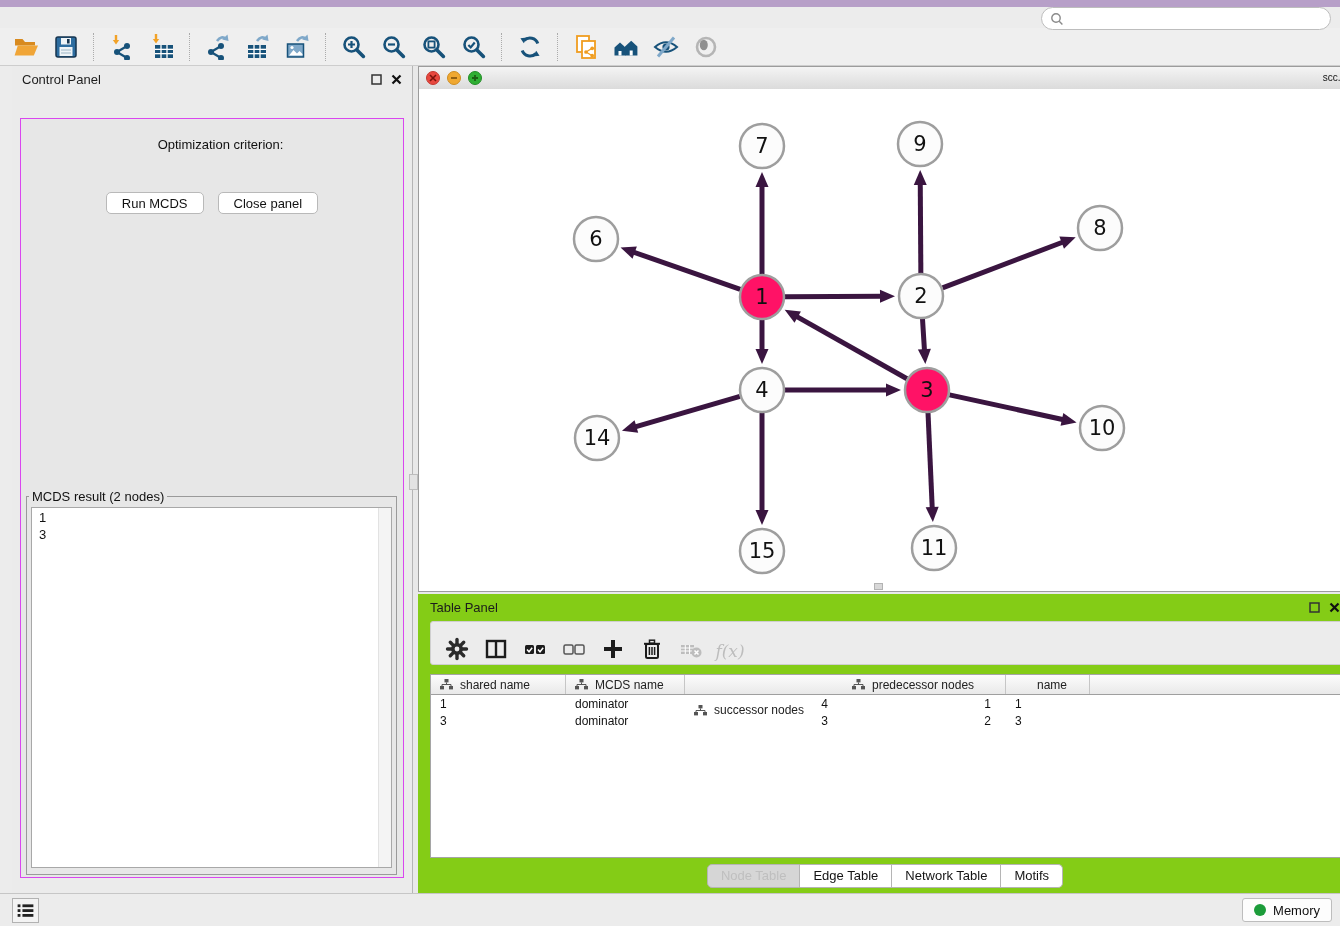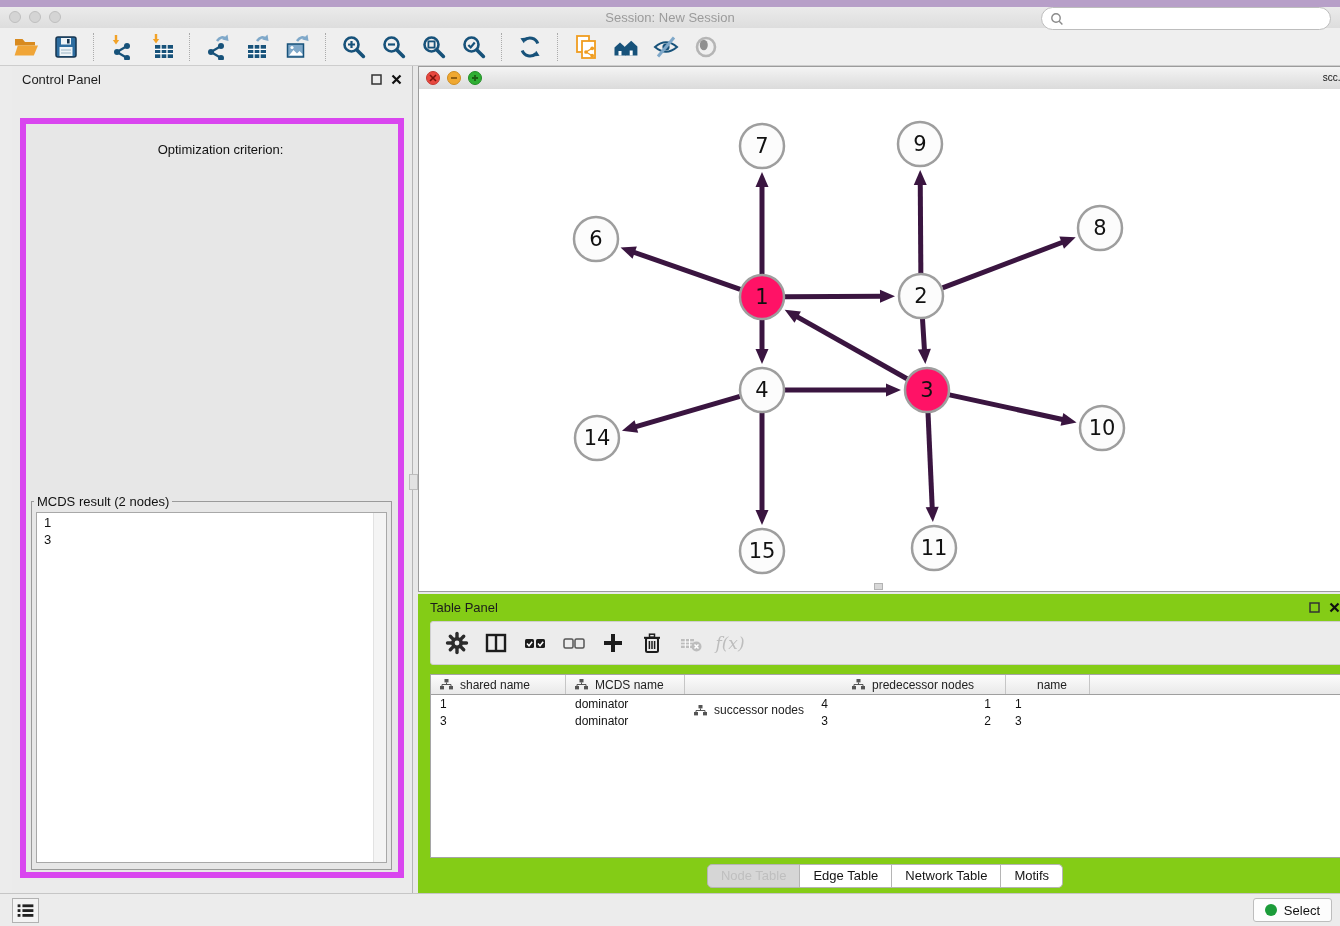--- a/index.html
+++ b/index.html
@@ -32,21 +32,21 @@
   .control-panel{position:absolute;left:0;top:0;width:401px;height:827px;background:#ebebeb;
                  border-right:1px solid #b5b5b5;box-sizing:border-box;}
   .panel-title{position:absolute;left:10px;top:6px;font-size:13px;color:#1c1c1c;}
   .panel-icons{position:absolute;right:10px;top:8px;display:flex;gap:9px;align-items:center;}
   .cp-tabs{position:absolute;top:31px;left:0;right:0;display:flex;justify-content:center;}
   .tab{font-size:13px;line-height:16px;padding:3px 13px;background:#fff;border:1px solid #b5b5b5;
        border-left:none;color:#141414;cursor:default;}
   .tab:first-child{border-left:1px solid #b5b5b5;border-radius:5px 0 0 5px;}
   .tab:last-child{border-radius:0 5px 5px 0;}
   .tab.active{background:#e6e6e6;color:#c9c9c9;}
-  .cp-content{position:absolute;left:8px;right:8px;top:52px;bottom:15px;background:#e7e7e7;border:6px solid #d946ef;padding-left:17px;}
+  .cp-content{position:absolute;left:8px;right:8px;top:52px;bottom:15px;background:#e7e7e7;border:1px solid #d946ef;padding-left:17px;}
   .opt-label{margin-top:18px;text-align:center;font-size:13px;color:#111;}
   .dropdown{position:absolute;left:35px;top:41px;width:312px;height:23px;background:#fff;
             border:1px solid #b9b9b9;border-radius:11px;display:flex;align-items:center;
             padding:0 9px 0 14px;box-sizing:border-box;font-size:13px;color:#111;}
   .dropdown .dd-label{flex:1;}
   .btn-row{position:absolute;top:73px;left:0;right:0;display:flex;justify-content:center;gap:14px;}
   .mac-btn{background:#fff;border:1px solid #b9b9b9;border-radius:5px;font-size:13px;
            padding:2px 15px;height:22px;box-sizing:border-box;font-family:inherit;color:#111;}
   .result-field{position:absolute;left:5px;right:6px;top:370px;bottom:2px;border:1px solid #9a9a9a;
                 margin:0;padding:0;}
@@ -73,21 +73,21 @@
   .net-canvas{position:absolute;top:22px;left:0;right:0;bottom:0;background:#fff;overflow:hidden;}
   .net-grip{position:absolute;bottom:1px;left:455px;width:9px;height:7px;background:#d8d8d8;border:1px solid #b3b3b3;box-sizing:border-box;}
 
   
   .table-panel{position:absolute;left:0;top:528px;width:934px;height:299px;background:#84cc16;}
   .tp-title{position:absolute;left:12px;top:6px;font-size:13px;color:#1c1c1c;}
   .tp-icons{position:absolute;right:12px;top:8px;display:flex;gap:9px;align-items:center;}
   .tp-toolbar{position:absolute;left:12px;right:8px;top:27px;height:44px;background:#ececec;
               border:1px solid #cfcfcf;border-radius:3px;display:flex;align-items:center;
               padding-left:8px;gap:3px;box-sizing:border-box;}
-  .tp-btn{width:36px;height:36px;display:flex;align-items:center;justify-content:center;}
+  .tp-btn{width:36px;height:36px;display:flex;align-items:flex-end;justify-content:center;}
   .tp-btn .fx{font-family:"DejaVu Serif",serif;font-style:italic;font-size:17px;color:#2b2b2b;}
   .tp-btn.disabled{opacity:1;}
   .tp-btn.disabled .fx{color:#bdbdbd;}
   .tp-table{position:absolute;left:12px;right:8px;top:80px;height:184px;background:#fff;
             border:1px solid #a5a5a5;overflow:hidden;box-sizing:border-box;}
   .thead{display:flex;height:19px;background:linear-gradient(#fcfcfc,#e9e9e9);border-bottom:1px solid #9f9f9f;}
   .th{display:flex;align-items:center;gap:7px;padding-left:9px;border-right:1px solid #c6c6c6;
       font-size:12px;color:#222;box-sizing:border-box;flex:none;}
   .th.filler{flex:1;border-right:none;}
   .trow{display:flex;height:16px;font-size:12px;color:#111;align-items:center;margin-top:1px;}
@@ -104,28 +104,20 @@
               border-radius:3px;display:flex;align-items:center;gap:7px;padding:0 11px;font-size:13px;color:#111;box-sizing:border-box;}
   .memory-dot{width:12px;height:12px;border-radius:50%;background:var(--green);}
 </style>
 </head>
 <body>
 
 <div id="root" style="--strip: #b79fc8; --green: #1c9c3a;">
 
   <div class="mac-strip"></div>
 
-  <div class="titlebar">
-    <div class="traffic">
-      <span></span>
-      <span></span>
-      <span></span>
-    </div>
-    <div class="window-title">Session: New Session</div>
-  </div>
 
   <div class="toolbar" id="main-toolbar">
       <div class="tb-btn">
         <svg width="26" height="26" viewBox="0 0 26 26">
           <path d="M2 5 h7.5 l2.5 3 h10 v3.4 H2 z" fill="#d88a1f"></path>
           <path d="M4.8 11.4 H25 L20.8 21.5 H1.6 z" fill="#f0a537"></path>
         </svg>
       </div>
       <div class="tb-btn">
         <svg width="26" height="26" viewBox="0 0 26 26">
@@ -294,20 +286,24 @@
         <svg width="11" height="11" viewBox="0 0 11 11">
           <rect x="1" y="1" width="9" height="9" fill="none" stroke="#333" stroke-width="1.5"></rect>
         </svg>
         <svg width="11" height="11" viewBox="0 0 11 11">
           <path d="M1.5 1.5 L9.5 9.5 M9.5 1.5 L1.5 9.5" stroke="#111" stroke-width="2.2"></path>
         </svg>
       </div>
 
       <div class="cp-content">
         <div class="opt-label">Optimization criterion:</div>
+        <div class="btn-row">
+          <button class="mac-btn">Run MCDS</button>
+          <button class="mac-btn">Close panel</button>
+        </div>
         <fieldset class="result-field">
           <legend>MCDS result (2 nodes)</legend>
           <div class="result-inner">
             <div class="result-text">1
 3</div>
             <div class="result-scroll"></div>
           </div>
         </fieldset>
       </div>
     </div>
@@ -575,16 +571,16 @@
             <rect x="3" y="10.5" width="3.2" height="3.2"></rect>
             <rect x="3" y="16" width="3.2" height="3.2"></rect>
           <rect x="8.5" y="5" width="12.5" height="3.2"></rect>
             <rect x="8.5" y="10.5" width="12.5" height="3.2"></rect>
             <rect x="8.5" y="16" width="12.5" height="3.2"></rect>
         </g>
       </svg>
     </div>
     <div class="memory-btn">
       <span class="memory-dot"></span>
-      <span>Select</span>
+      <span>Memory</span>
     </div>
   </div>
 </div>
 
 </body></html>

